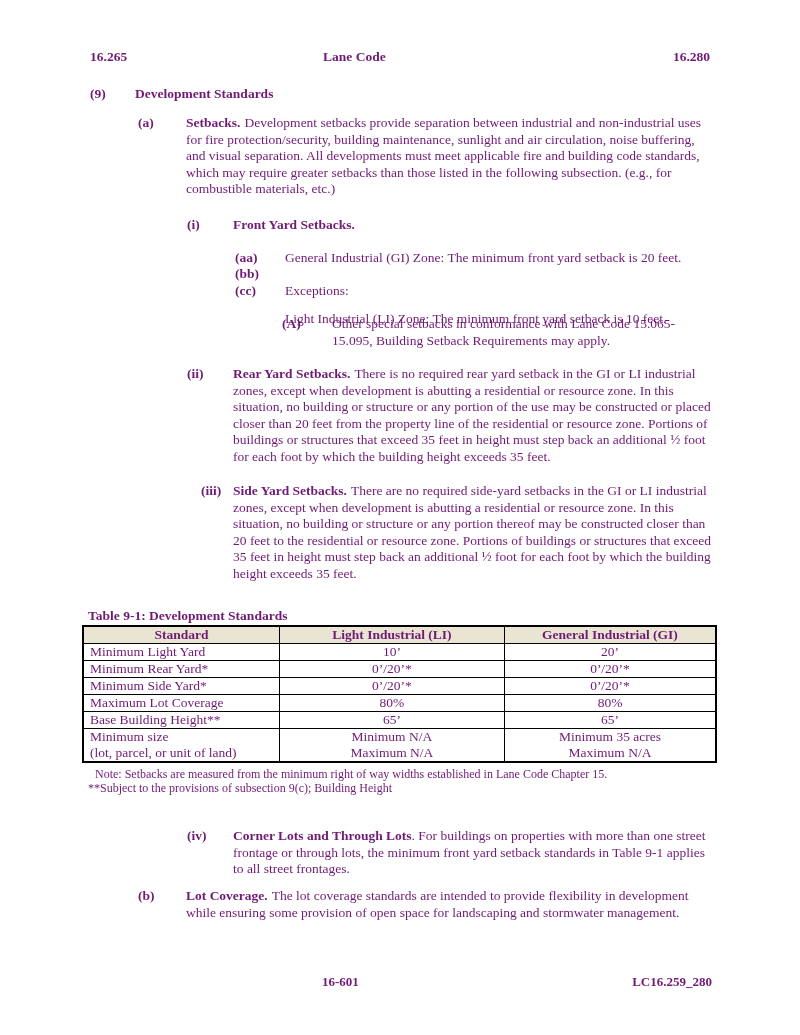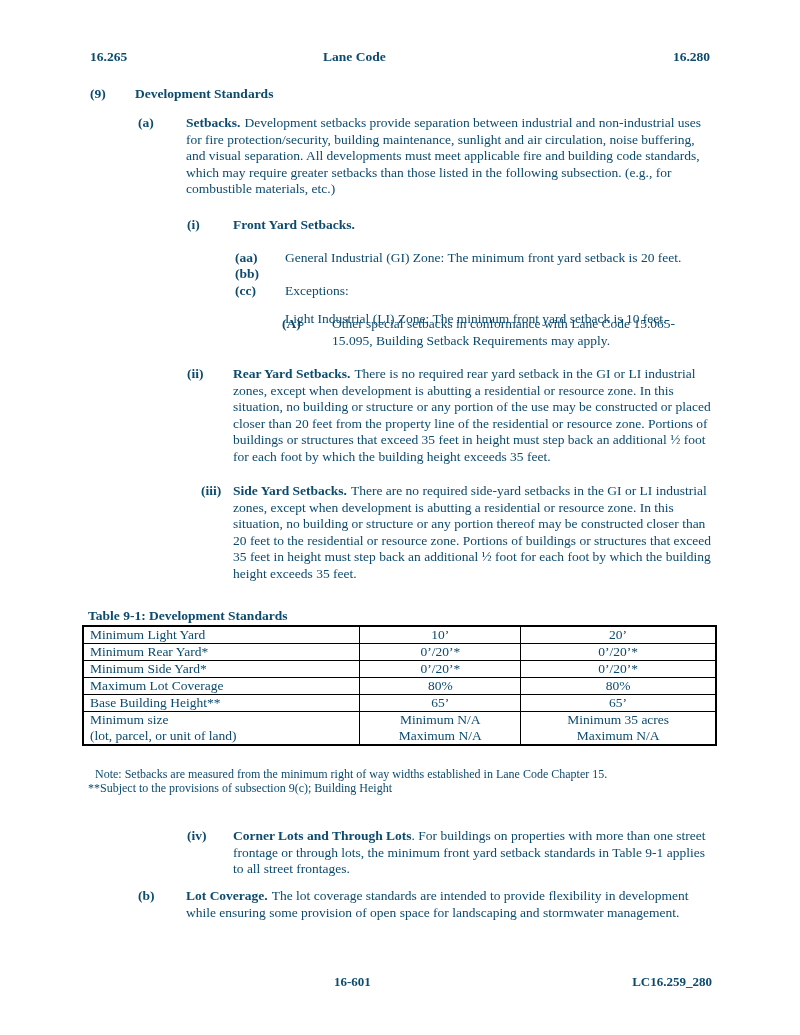--- a/index.html
+++ b/index.html
@@ -1,21 +1,21 @@
 <!DOCTYPE html>
 <html><head>
 <meta charset="utf-8">
 <style>
   html,body{margin:0;padding:0;background:#fff;}
   .page{
     position:relative;
     width:800px;height:1035px;
     background:#fff;
     font-family:"Liberation Serif", "DejaVu Serif", serif;
-    font-size:13.5px;line-height:16.5px;color:#0c4a6e;
+    font-size:13.5px;line-height:16.5px;color:#701a75;
     overflow:hidden;
   }
   .abs{position:absolute;}
   .b{font-weight:bold;}
   .lead{font-weight:bold;margin-right:4px;}
   .lead.nogap{margin-right:0;}
   .hdr-left{left:90px;top:49px;}
   .hdr-center{left:323px;top:49px;}
   .hdr-right{left:560px;top:49px;width:150px;text-align:right;}
   .sec{left:90px;top:86px;}
@@ -43,21 +43,21 @@
   table.dev th{background:#e9e5d2;font-weight:bold;}
   table.dev td.c1{text-align:left;padding-left:6px;}
   table.dev .w1{width:194px;}
   table.dev .w2{width:225px;}
   table.dev .w3{width:210px;}
   .cl{display:block;}
   .notes{left:88px;top:767px;font-size:12px;line-height:14.2px;width:640px;}
   .note-first{padding-left:7px;}
   .ftr{top:974px;font-weight:bold;font-size:13px;}
   .ftr-left{left:90px;}
-  .ftr-center{left:334px;}
+  .ftr-center{left:322px;}
   .ftr-right{left:560px;width:152px;text-align:right;}
 </style>
 </head>
 <body>
 
 <div class="page">
 
   <span class="abs b hdr-left">16.265</span>
   <span class="abs b hdr-center">Lane Code</span>
   <span class="abs b hdr-right">16.280</span>
@@ -102,20 +102,25 @@
 
   <div class="abs" style="left:187px;top:483px;">
     <span class="lbl" style="left:14px;">(iii)</span>
     <div class="ptext" style="left:46px;width:479px;"><span class="lead">Side Yard Setbacks.</span><span>There are no required side-yard setbacks in the GI or LI industrial zones, except when development is abutting a residential or resource zone.  In this situation, no building or structure or any portion thereof may be constructed closer than 20 feet to the residential or resource zone.  Portions of buildings or structures that exceed 35 feet in height must step back an additional ½ foot for each foot by which the building height exceeds 35 feet.</span></div>
   </div>
 
   <div class="abs b tbl-title">Table 9-1: Development Standards</div>
 
   <table class="dev">
     <tbody>
+        <tr>
+      <th class="w1" style="background: rgb(233, 229, 210);">Standard</th>
+      <th class="w2" style="background: rgb(233, 229, 210);">Light Industrial (LI)</th>
+      <th class="w3" style="background: rgb(233, 229, 210);">General Industrial (GI)</th>
+    </tr>
     <tr>
       <td class="c1">Minimum Light Yard</td>
       <td>10’</td>
       <td>20’</td>
     </tr>
     <tr>
       <td class="c1">Minimum Rear Yard*</td>
       <td>0’/20’*</td>
       <td>0’/20’*</td>
     </tr>

